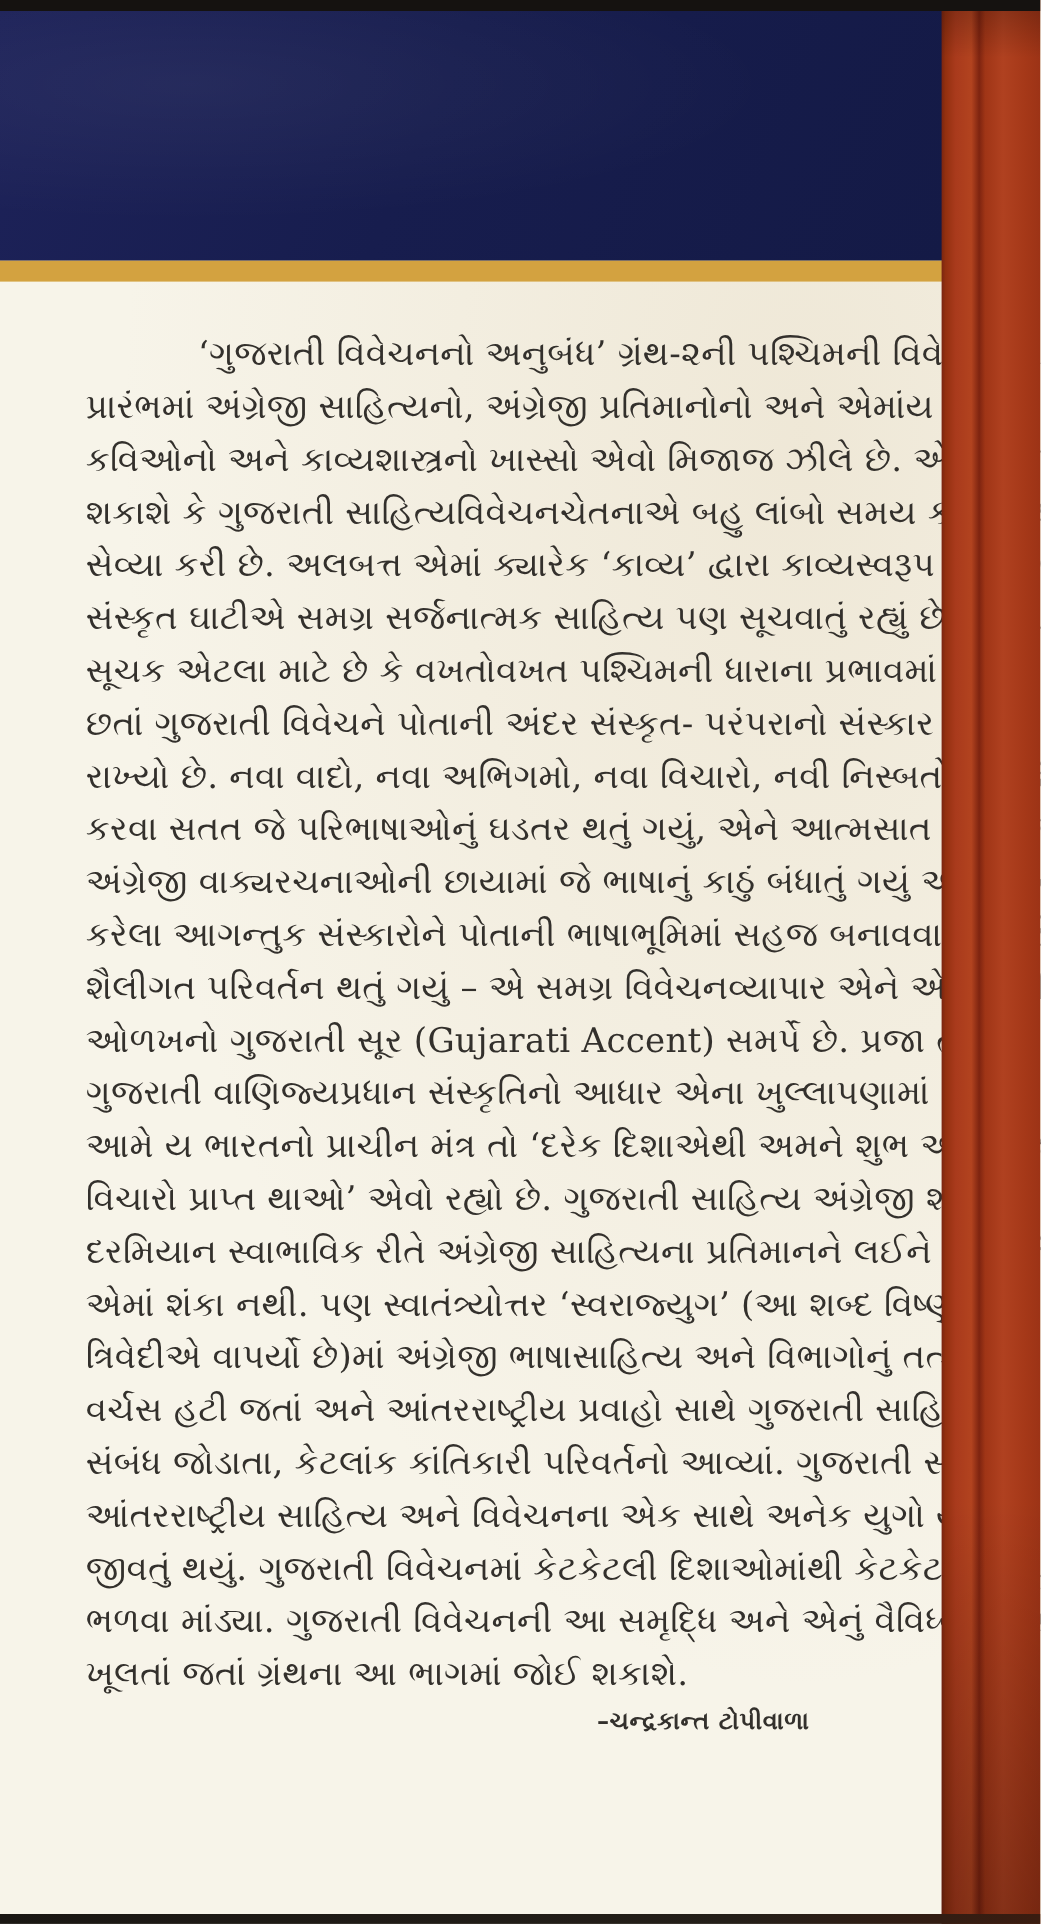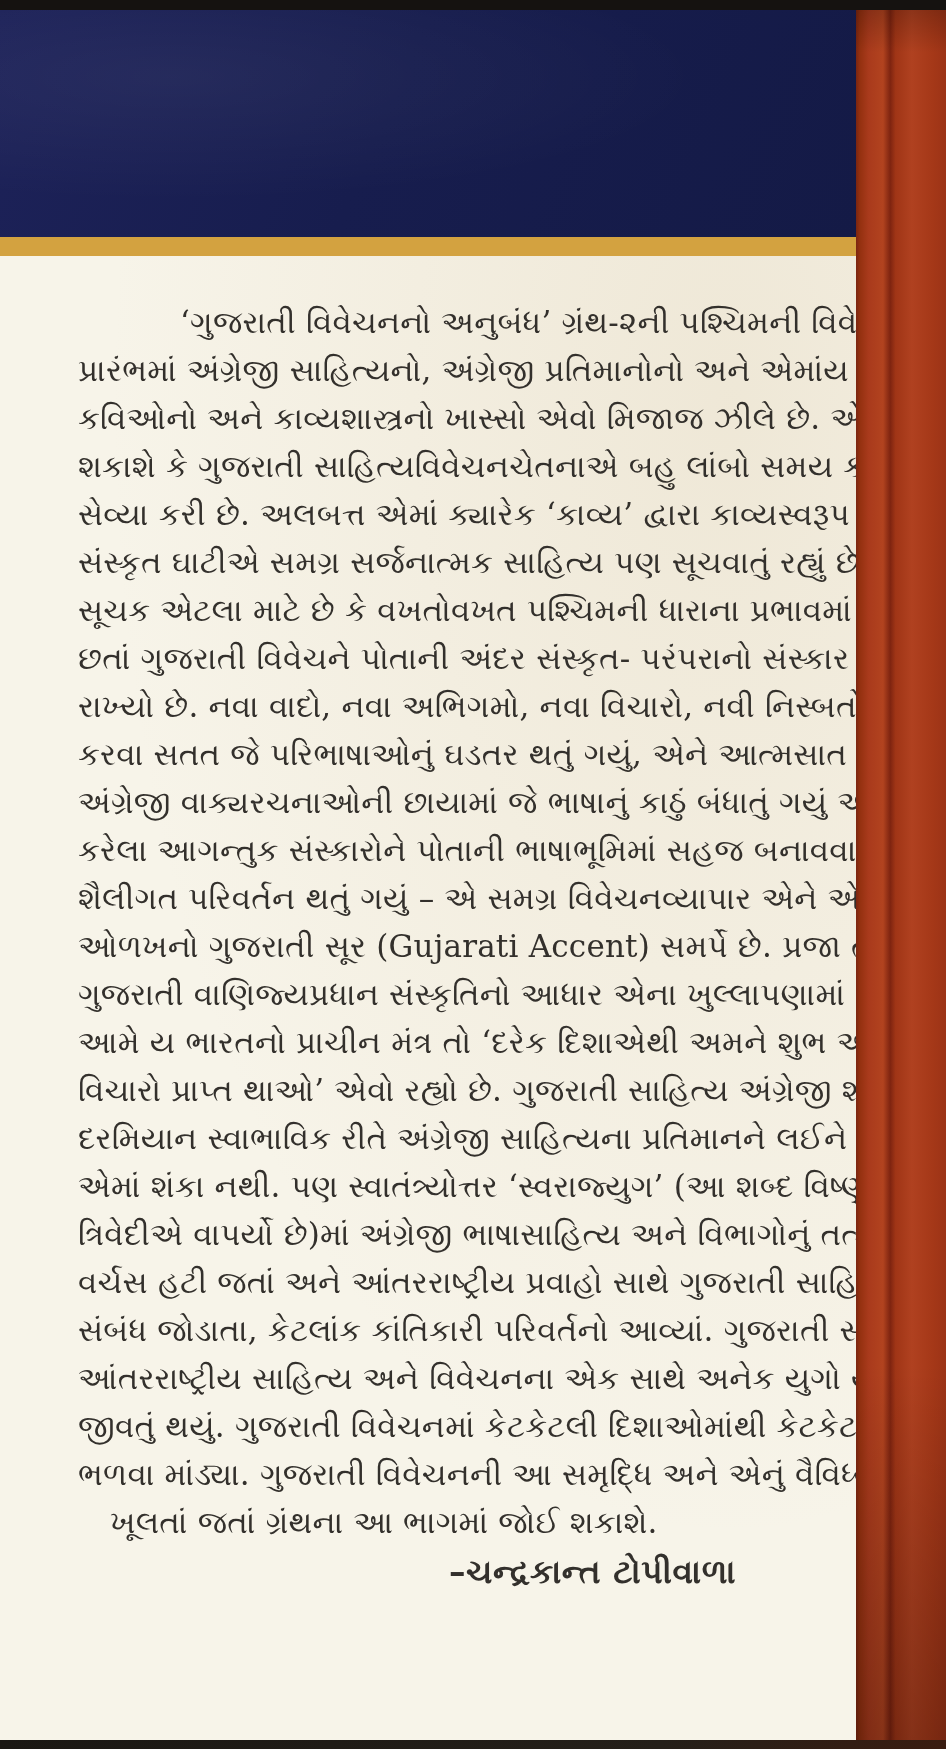--- a/index.html
+++ b/index.html
@@ -84,28 +84,28 @@
     line-height: 48px;
   }
   .blurb .line {
     height: 48px;
     white-space: nowrap;
     text-align: justify;
     text-align-last: justify;
     letter-spacing: 0.2px;
   }
   .blurb .line.first { padding-left: 102px; }
-  .blurb .line.last  { text-align-last: left; margin-left: 32px; }
+  .blurb .line.last  { text-align-last: left; }
   .signature {
     position: absolute;
     left: 78px; top: 1296px;
     width: 658px;
     text-align: right;
     color: var(--ink, #2c2925);
-    font-size: 33px;
+    font-size: 22px;
     font-weight: bold;
     letter-spacing: 0.5px;
   }
 </style>
 </head>
 <body>
 
 <div class="cover">
   <div class="strip-top"></div>
   <div class="navy-panel"></div>

